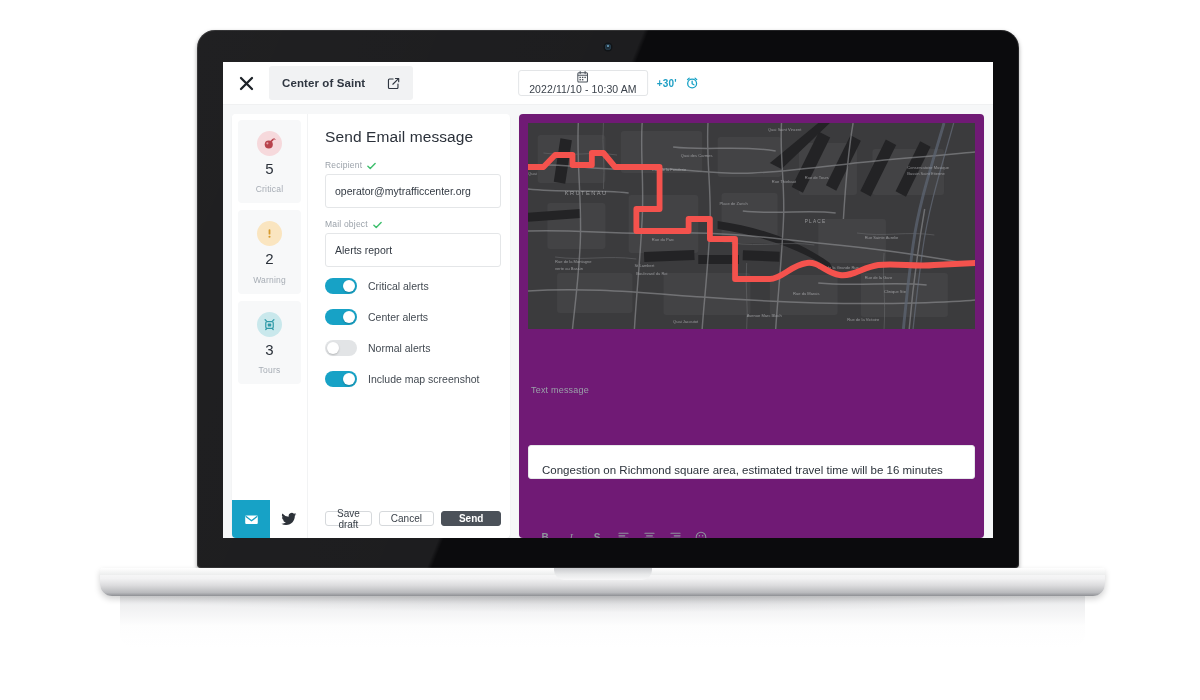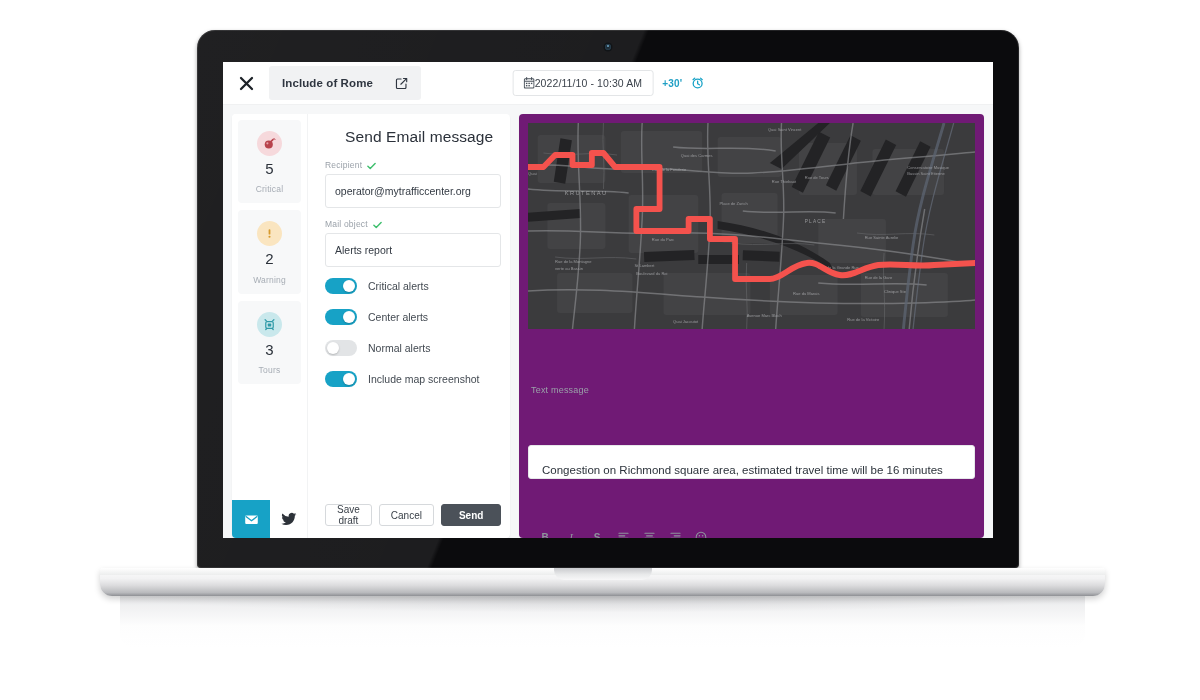--- a/index.html
+++ b/index.html
@@ -107,20 +107,21 @@
 
   .time-group {
     position: absolute; left: 50%; top: 50%; transform: translate(-50%,-50%);
     display: flex; align-items: center; gap: 9px;
   }
   .date-pill {
     height: 26px; padding: 0 10px;
     border: 1px solid #e3e5e7; border-radius: 3px; background:#fff;
     display: flex; align-items: center; 
     cursor: pointer;
+    flex-direction: column;
   }
   .date-pill .dt-text { font-size: 10.5px; color: #3b424b; letter-spacing: .1px; }
   .plus30 { font-size: 10px; font-weight: 700; color: #1f9fc4; letter-spacing: .2px; cursor:pointer; }
   .clock-ic { display:flex; align-items:center; cursor:pointer; }
 
   
   .app-body {
     display: flex; gap: 9px;
     padding: 9px 0 0 9px;
     height: calc(476px - 43px);
@@ -168,21 +169,21 @@
     display: flex; align-items: center; justify-content: center;
     cursor: pointer;
   }
   .social-btn.active { background: #17a2c6; }
 
   .form-panel {
     flex: 1; padding: 14px 17px 0 17px;
     display: flex; flex-direction: column;
     position: relative;
   }
-  .form-title { font-size: 15.5px; color: #2b313a; font-weight: 400; letter-spacing: .1px; margin-bottom: 14px; margin-left: 20px; }
+  .form-title { font-size: 15.5px; color: #2b313a; font-weight: 400; letter-spacing: .1px; margin-bottom: 14px; }
   .field-label {
     font-size: 8.5px; color: #9aa1a9; margin-bottom: 4px;
     display: flex; align-items: flex-end; gap: 5px; letter-spacing:.2px;
   }
   .check-ic { display: flex; align-items: center; }
   .text-input {
     width: 100%; height: 26px;
     border: 1px solid #e4e6e8; border-radius: 3px;
     background: #fff;
     font-family: "Liberation Sans", sans-serif;
@@ -210,21 +211,21 @@
   }
   .switch.on .knob { left: 18px; }
   .toggle-label { font-size: 10.5px; color: #434a52; }
 
   .form-actions {
     margin-top: auto;
     padding: 0 0 12px 0;
     display: flex; gap: 7px; align-items: center;
   }
   .btn {
-    height: 22px; padding: 0 11px;
+    height: 15px; padding: 0 11px;
     border-radius: 3px; border: 1px solid #d6d9dc;
     background: #fff; color: #3a4149;
     font-family: "Liberation Sans", sans-serif;
     font-size: 10px; cursor: pointer;
     display: inline-flex; align-items: center; justify-content: center;
   }
   .btn.primary { background: #4b5159; border-color: #4b5159; color: #fff; padding: 0 17px; font-weight: 700; }
 
   
   .right-card {
@@ -289,21 +290,21 @@
 
     <div class="app-header">
 
       <div class="close-btn">
         <svg width="17" height="17" viewBox="0 0 17 17">
           <path d="M3 3 L14 14 M14 3 L3 14" stroke="#1d2228" stroke-width="2.3" stroke-linecap="round"></path>
         </svg>
       </div>
 
       <div class="tab-chip">
-        <span class="tab-label">Include of Rome</span>
+        <span class="tab-label">Center of Saint</span>
         <span class="edit-ic">
           <svg width="13" height="13" viewBox="0 0 16 16">
             <path d="M13.5 8.6V13a1.2 1.2 0 0 1-1.2 1.2H3a1.2 1.2 0 0 1-1.2-1.2V3.7A1.2 1.2 0 0 1 3 2.5h4.5" fill="none" stroke="#2f3640" stroke-width="1.4" stroke-linecap="round"></path>
             <path d="M10.4 1.8h4v4" fill="none" stroke="#2f3640" stroke-width="1.4" stroke-linecap="round" stroke-linejoin="round"></path>
             <path d="M7.2 8.9 14.2 1.9" fill="none" stroke="#2f3640" stroke-width="1.4" stroke-linecap="round"></path>
           </svg>
         </span>
       </div>
 
       <div class="time-group">

